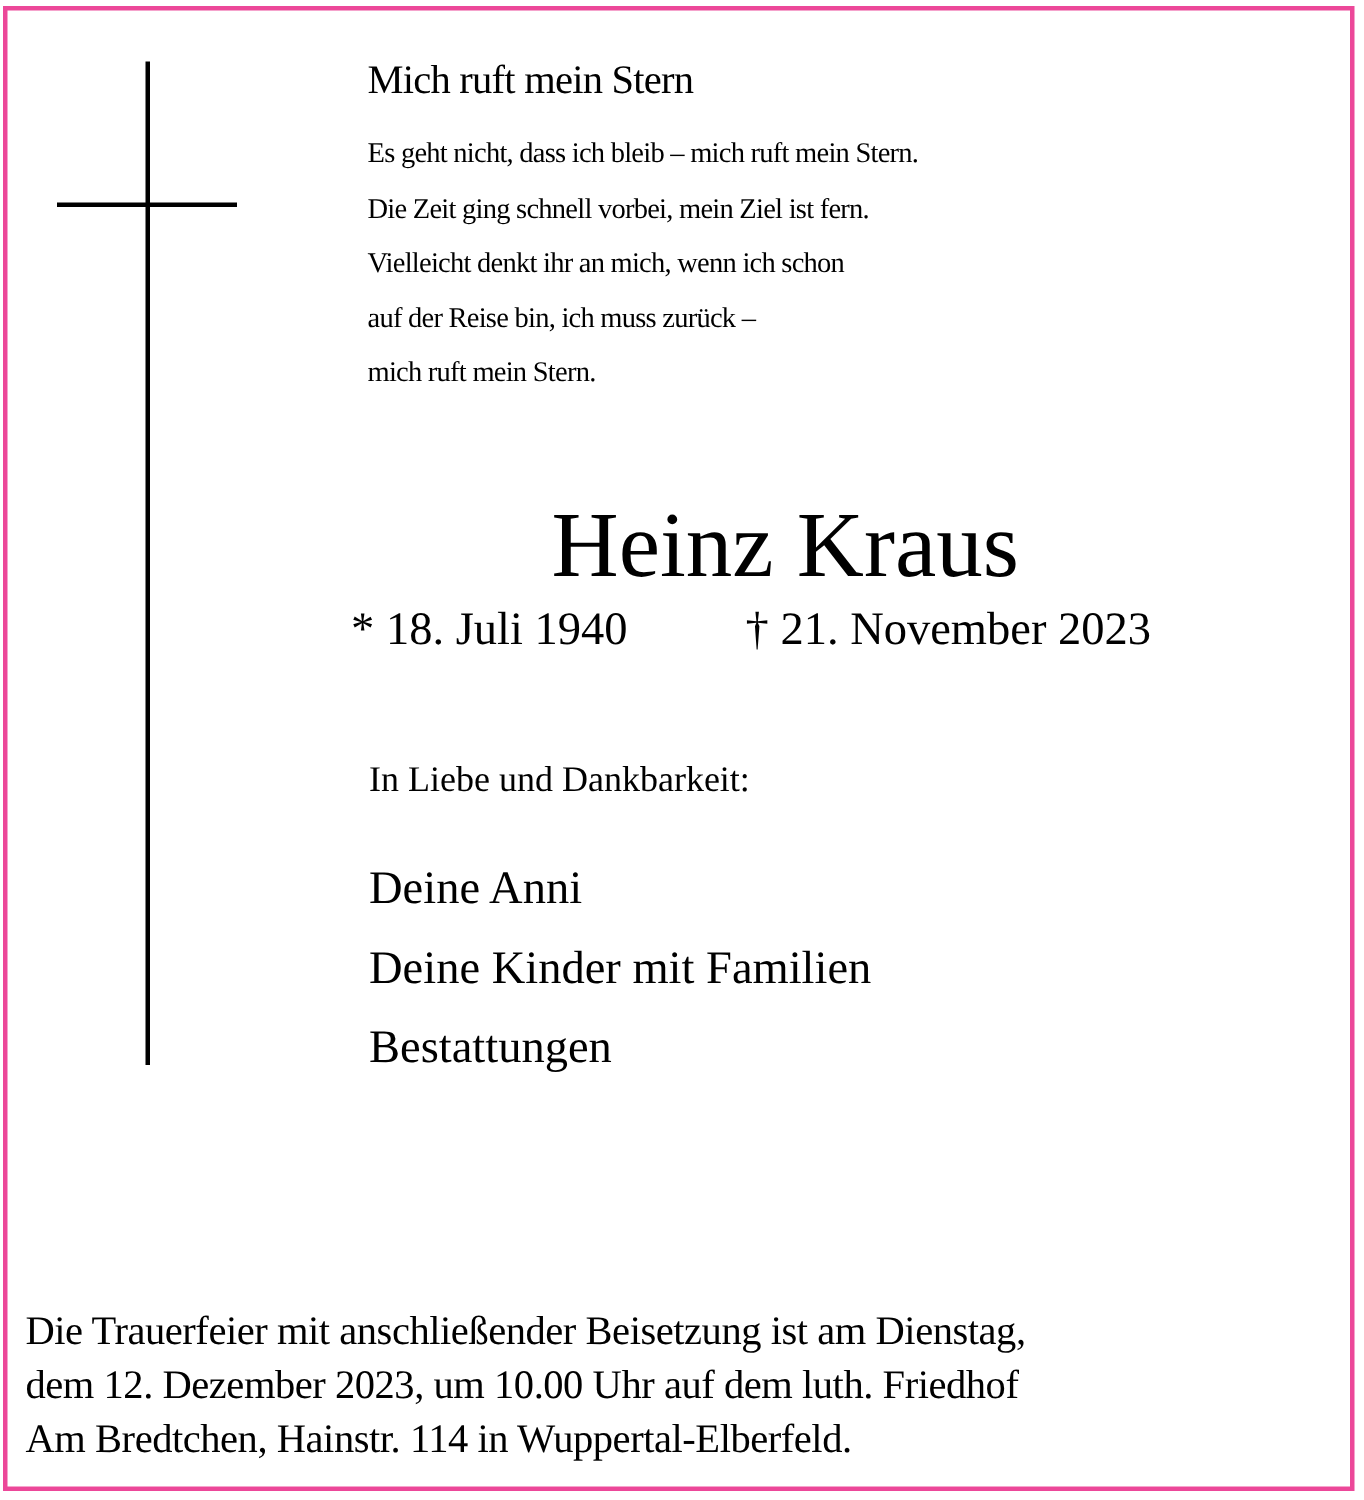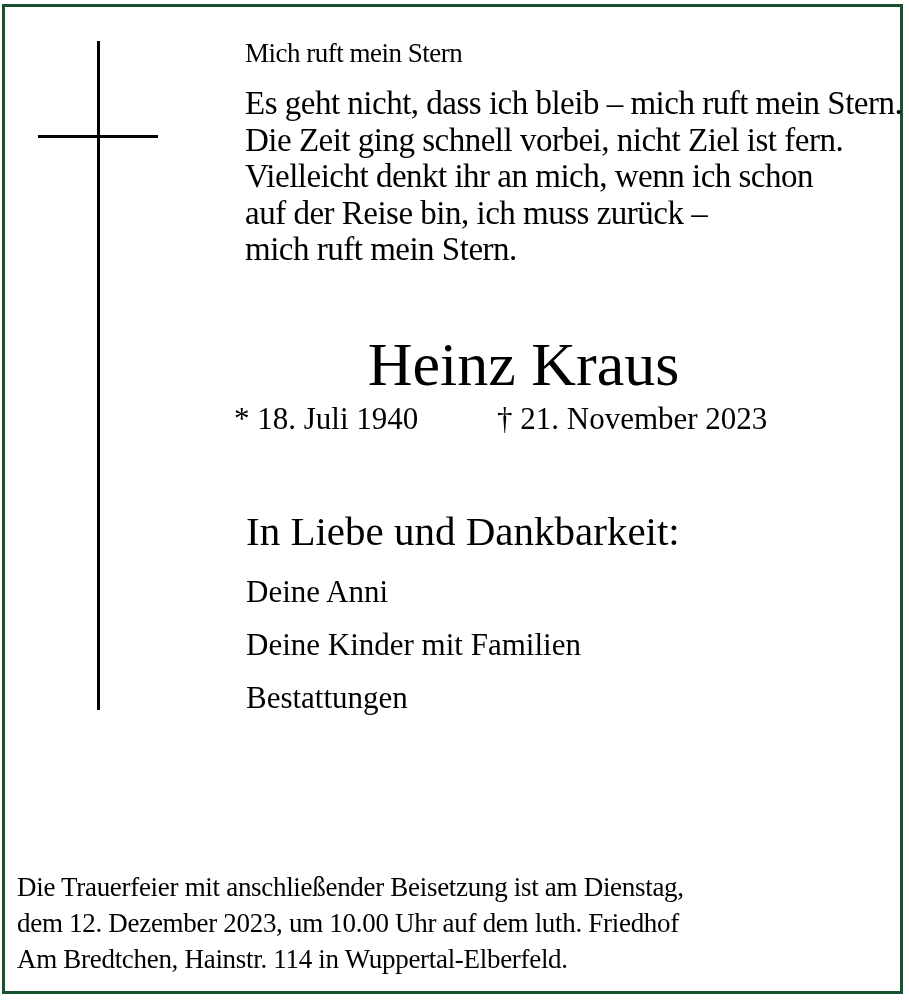--- a/index.html
+++ b/index.html
@@ -1,46 +1,46 @@
 <!DOCTYPE html>
 <html><head>
   <meta charset="utf-8">
   <style>
     html, body { margin: 0; padding: 0; background: #ffffff; }
     body { width: 909px; height: 1000px; position: relative; overflow: hidden; }
     .frame {
       position: absolute; left: 2px; top: 4px; width: 901px; height: 990px;
-      border: 3px solid #14532d; box-sizing: border-box; background: #fff;
+      border: 3px solid #ec4899; box-sizing: border-box; background: #fff;
       font-family: "Liberation Serif", "DejaVu Serif", serif; color: #000;
     }
     .cross-v { position: absolute; left: 92px; top: 34px; width: 3px; height: 669px; background: #000; }
     .cross-h { position: absolute; left: 33px; top: 128px; width: 120px; height: 3px; background: #000; }
     .poem-title { position: absolute; left: 240px; top: 31px; font-size: 27px; letter-spacing: -0.5px; white-space: nowrap; }
-    .poem { position: absolute; left: 240px; top: 78px; font-size: 33px; line-height: 36.5px; letter-spacing: -0.5px; white-space: nowrap; }
+    .poem { position: absolute; left: 240px; top: 78px; font-size: 19px; line-height: 36.5px; letter-spacing: -0.5px; white-space: nowrap; }
     .poem div { height: 36.5px; }
     .name { position: absolute; left: 0; width: 909px; top: 322px; text-align: center; font-size: 62px; line-height: 70px; padding-left: 128px; box-sizing: border-box; white-space: nowrap; }
     .dates { position: absolute; left: 229px; top: 394px; font-size: 31px; white-space: nowrap; }
     .dates .death { position: absolute; left: 263px; top: 0; }
-    .mourners-intro { position: absolute; left: 241px; top: 500px; font-size: 41px; white-space: nowrap; }
+    .mourners-intro { position: absolute; left: 241px; top: 500px; font-size: 24px; white-space: nowrap; }
     .mourners { position: absolute; left: 241px; top: 558px; font-size: 31px; line-height: 53px; white-space: nowrap; }
     .mourners div { height: 53px; }
     .address { position: absolute; left: 12px; top: 758px; font-size: 27px; line-height: 36px; letter-spacing: -0.3px; white-space: nowrap; }
     .ceremony { position: absolute; left: 12px; top: 862px; font-size: 27px; line-height: 36px; letter-spacing: -0.3px; white-space: nowrap; }
   </style>
 </head>
 <body>
 
 <div class="frame">
   <div class="cross-v"></div>
   <div class="cross-h"></div>
 
   <div class="poem-title">Mich ruft mein Stern</div>
   <div class="poem">
     <div>Es geht nicht, dass ich bleib – mich ruft mein Stern.</div>
-    <div>Die Zeit ging schnell vorbei, nicht Ziel ist fern.</div>
+    <div>Die Zeit ging schnell vorbei, mein Ziel ist fern.</div>
     <div>Vielleicht denkt ihr an mich, wenn ich schon</div>
     <div>auf der Reise bin, ich muss zurück –</div>
     <div>mich ruft mein Stern.</div>
   </div>
 
   <div class="name">Heinz Kraus</div>
   <div class="dates">
     <span>* 18. Juli 1940</span>
     <span class="death">† 21. November 2023</span>
   </div>

